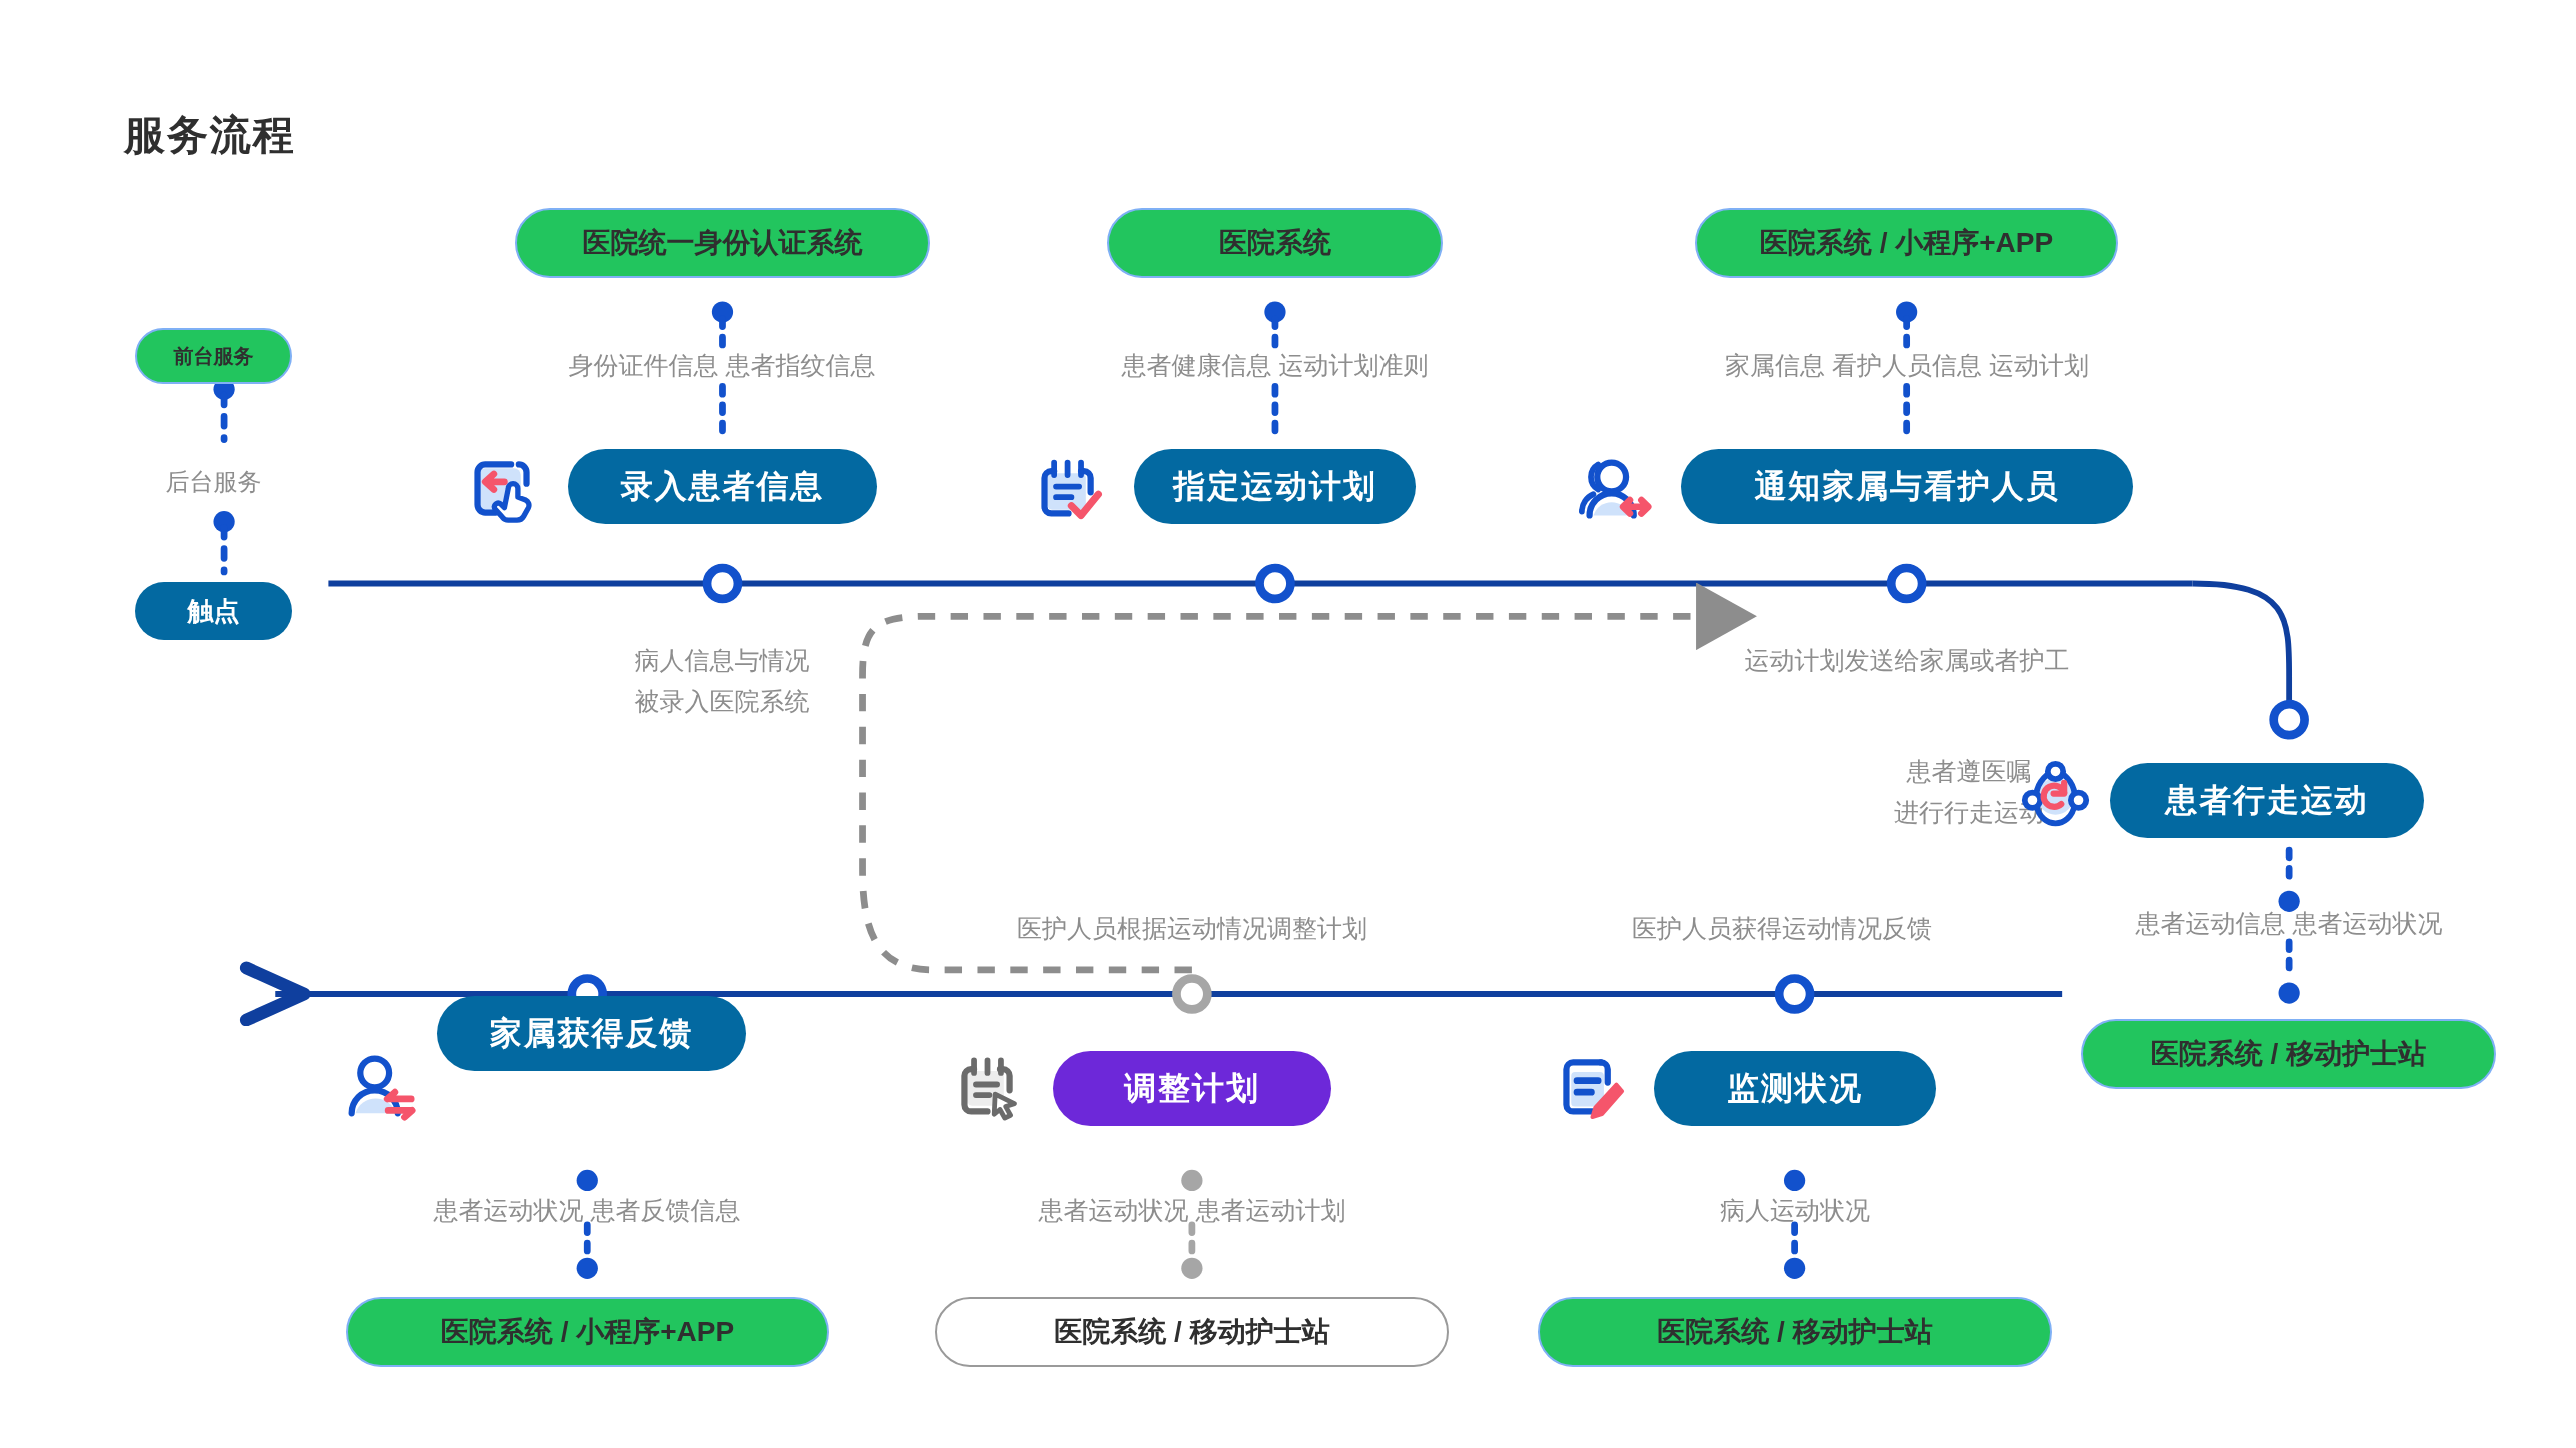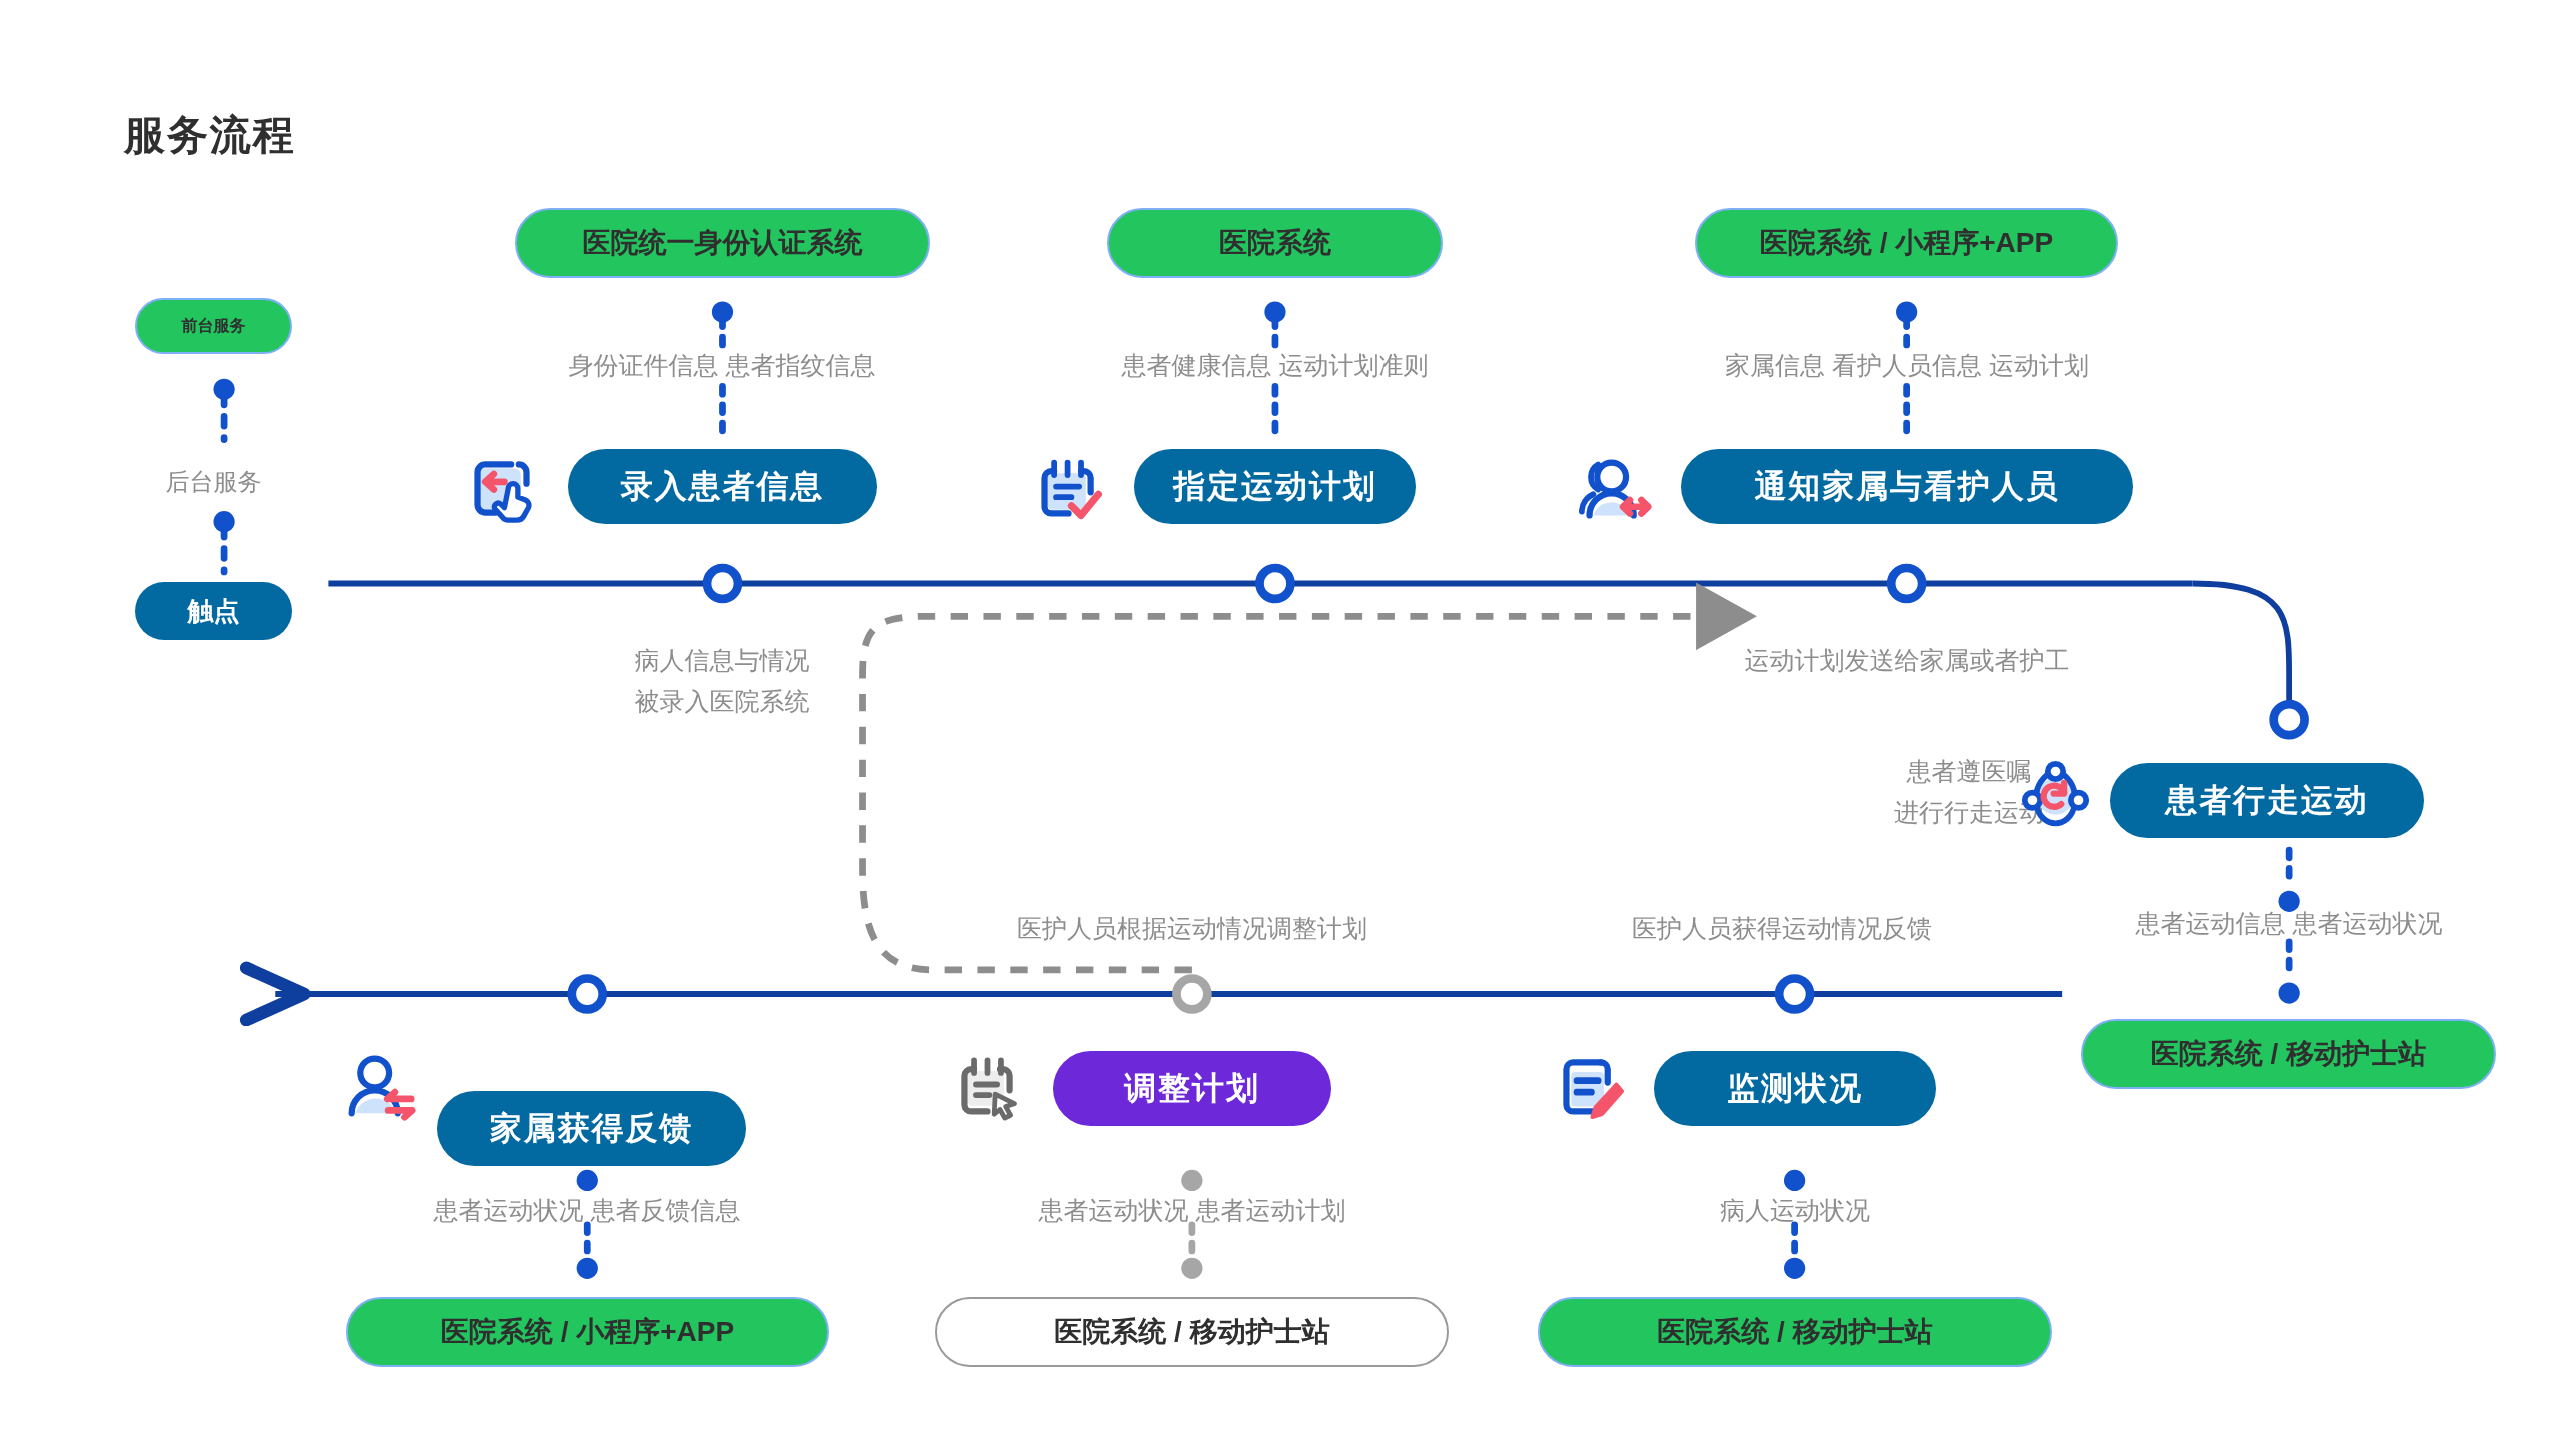--- a/index.html
+++ b/index.html
@@ -31,21 +31,21 @@
   .pill-solid{
     background:#0369a1;color:#ffffff;font-weight:bold;
   }
   .pill-solid-gray{
     background:#6d28d9;color:#ffffff;font-weight:bold;
   }
 
   .sys-box{height:70px;font-size:28px;padding:0 33px;}
   .act-btn{height:75px;font-size:32px;padding:0 35px;letter-spacing:1.9px;}
 
-  .legend-front{left:135px;top:298px;width:157px;height:56px;font-size:16px;}
+  .legend-front{left:135px;top:328px;width:157px;height:56px;font-size:20px;}
   .legend-back{
     position:absolute;left:135px;top:462px;width:157px;height:39px;
     display:flex;align-items:center;justify-content:center;
     font-size:24px;color:#8d8d8d;
   }
   .legend-touch{left:135px;top:582px;width:157px;height:58px;font-size:26px;}
 
   .note{
     position:absolute;color:#8d8d8d;font-size:25px;line-height:41px;
     white-space:nowrap;text-align:center;
@@ -216,21 +216,21 @@
 
   <span class="icon" style="left:338px;top:1048px;">
     <svg width="83" height="73" viewBox="0 0 86 76">
       <path d="M18,68 a22,22 0 0 1 42,0 z" fill="#cfe2fb"></path>
       <circle cx="38" cy="26" r="15" fill="#ffffff" stroke="#1251cc" stroke-width="6.5"></circle>
       <path d="M14,68 a24,24 0 0 1 48,0" fill="none" stroke="#1251cc" stroke-width="6.5" stroke-linecap="round"></path>
       <path d="M52,53 h24 M59,46 L51,53" fill="none" stroke="#f5556b" stroke-width="7" stroke-linecap="round" stroke-linejoin="round"></path>
       <path d="M76,65 h-24 M69,72 L77,65" fill="none" stroke="#f5556b" stroke-width="7" stroke-linecap="round" stroke-linejoin="round"></path>
     </svg>
   </span>
-  <div class="pill pill-solid act-btn" style="left:437px;top:1091px;width:309px;font-family:Liberation Mono, monospace;">家属获得反馈</div>
+  <div class="pill pill-solid act-btn" style="left:437px;top:996px;width:309px;font-family:Liberation Mono, monospace;">家属获得反馈</div>
 
   <span class="icon" style="left:951px;top:1048px;">
     <svg width="73" height="73" viewBox="0 0 76 76">
       <rect x="17" y="24" width="38" height="36" rx="5" fill="#ededed"></rect>
       <path d="M24,22 h-3 a7,7 0 0 0 -7,7 V59 a7,7 0 0 0 7,7 h17" fill="none" stroke="#6b6b6b" stroke-width="6.5" stroke-linecap="round"></path>
       <path d="M51,22 h3 a7,7 0 0 1 7,7 V44" fill="none" stroke="#6b6b6b" stroke-width="6.5" stroke-linecap="round"></path>
       <path d="M24,13 v13 M38,13 v13 M52,13 v13" fill="none" stroke="#6b6b6b" stroke-width="6" stroke-linecap="round"></path>
       <path d="M26,38 h22 M26,49 h14" fill="none" stroke="#6b6b6b" stroke-width="6" stroke-linecap="round"></path>
       <path d="M46,48 L66,58 L57,61 L62,70 L56,73 L51,64 L45,69 z" fill="#ffffff" stroke="#6b6b6b" stroke-width="5" stroke-linejoin="round"></path>
     </svg>

